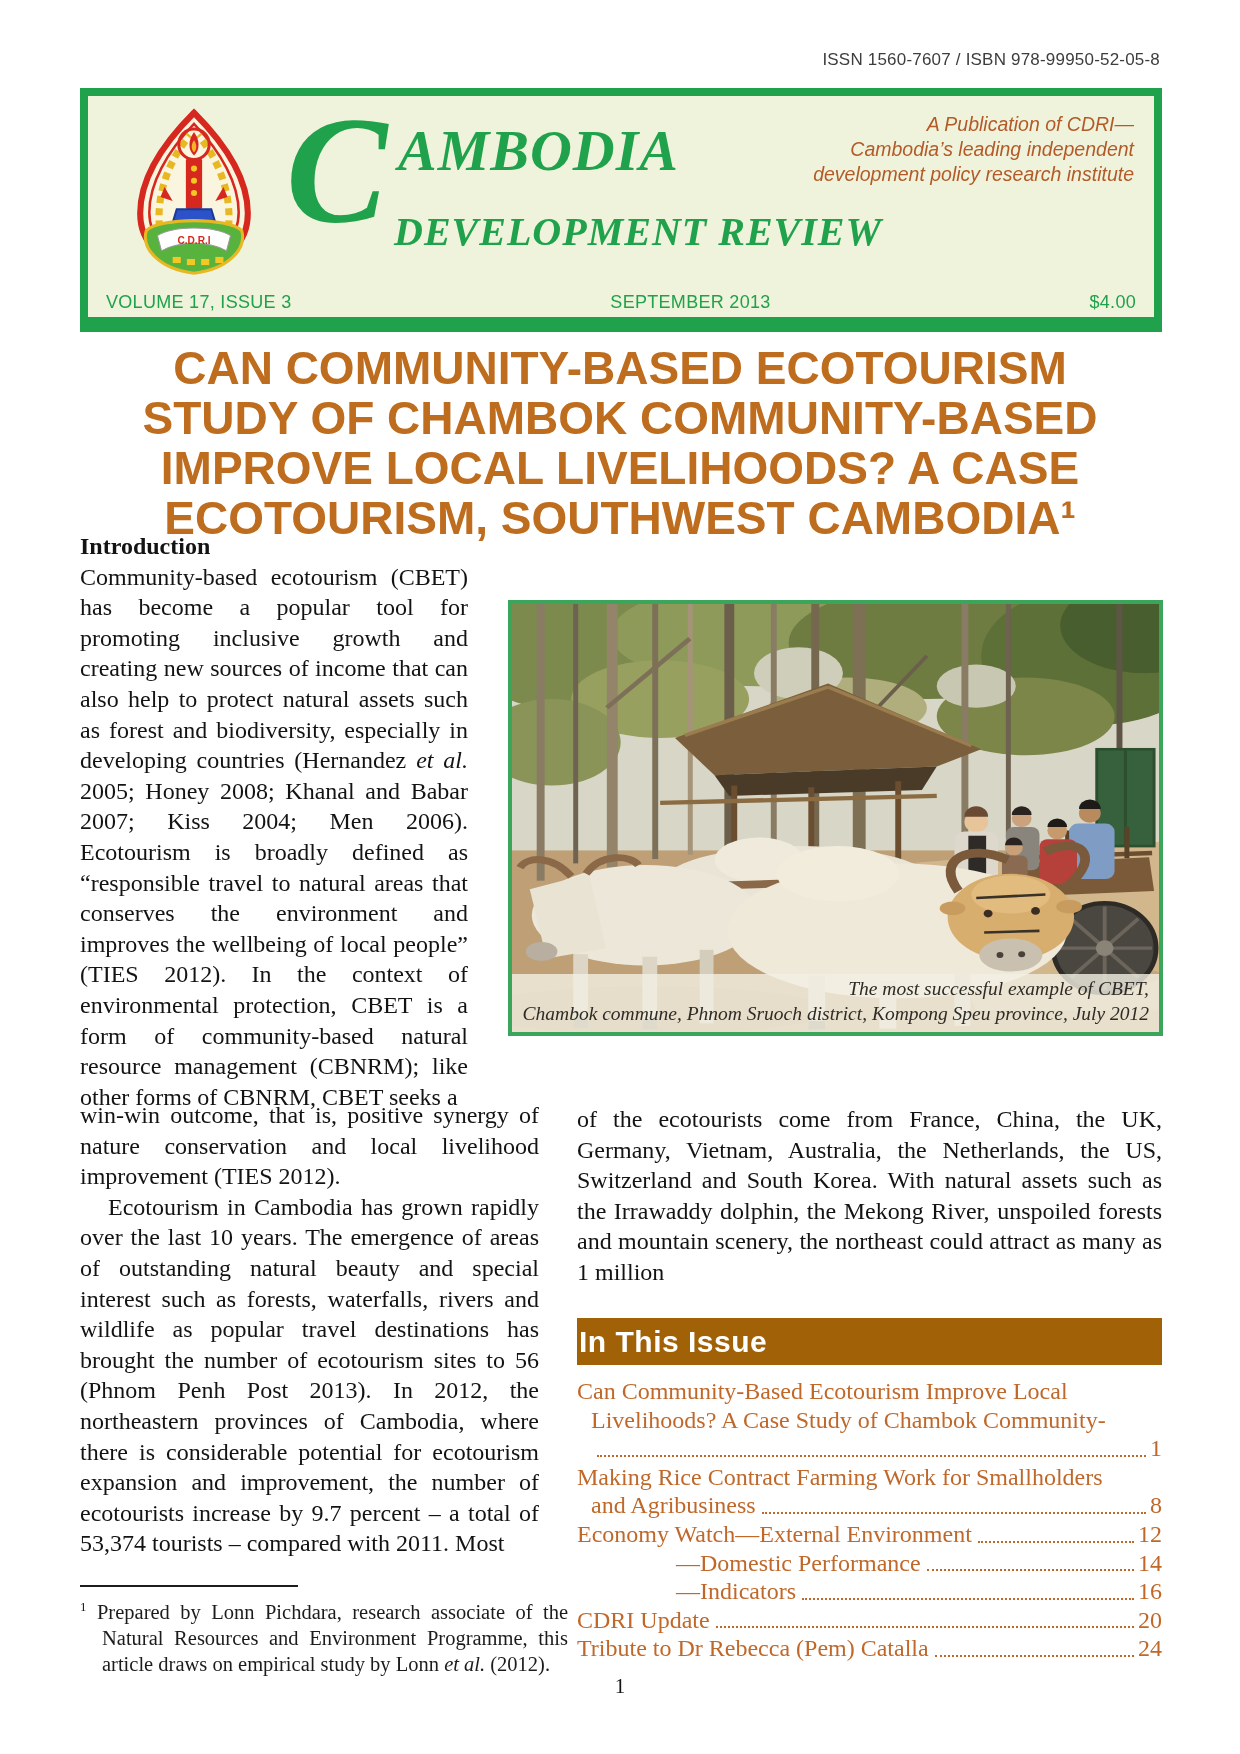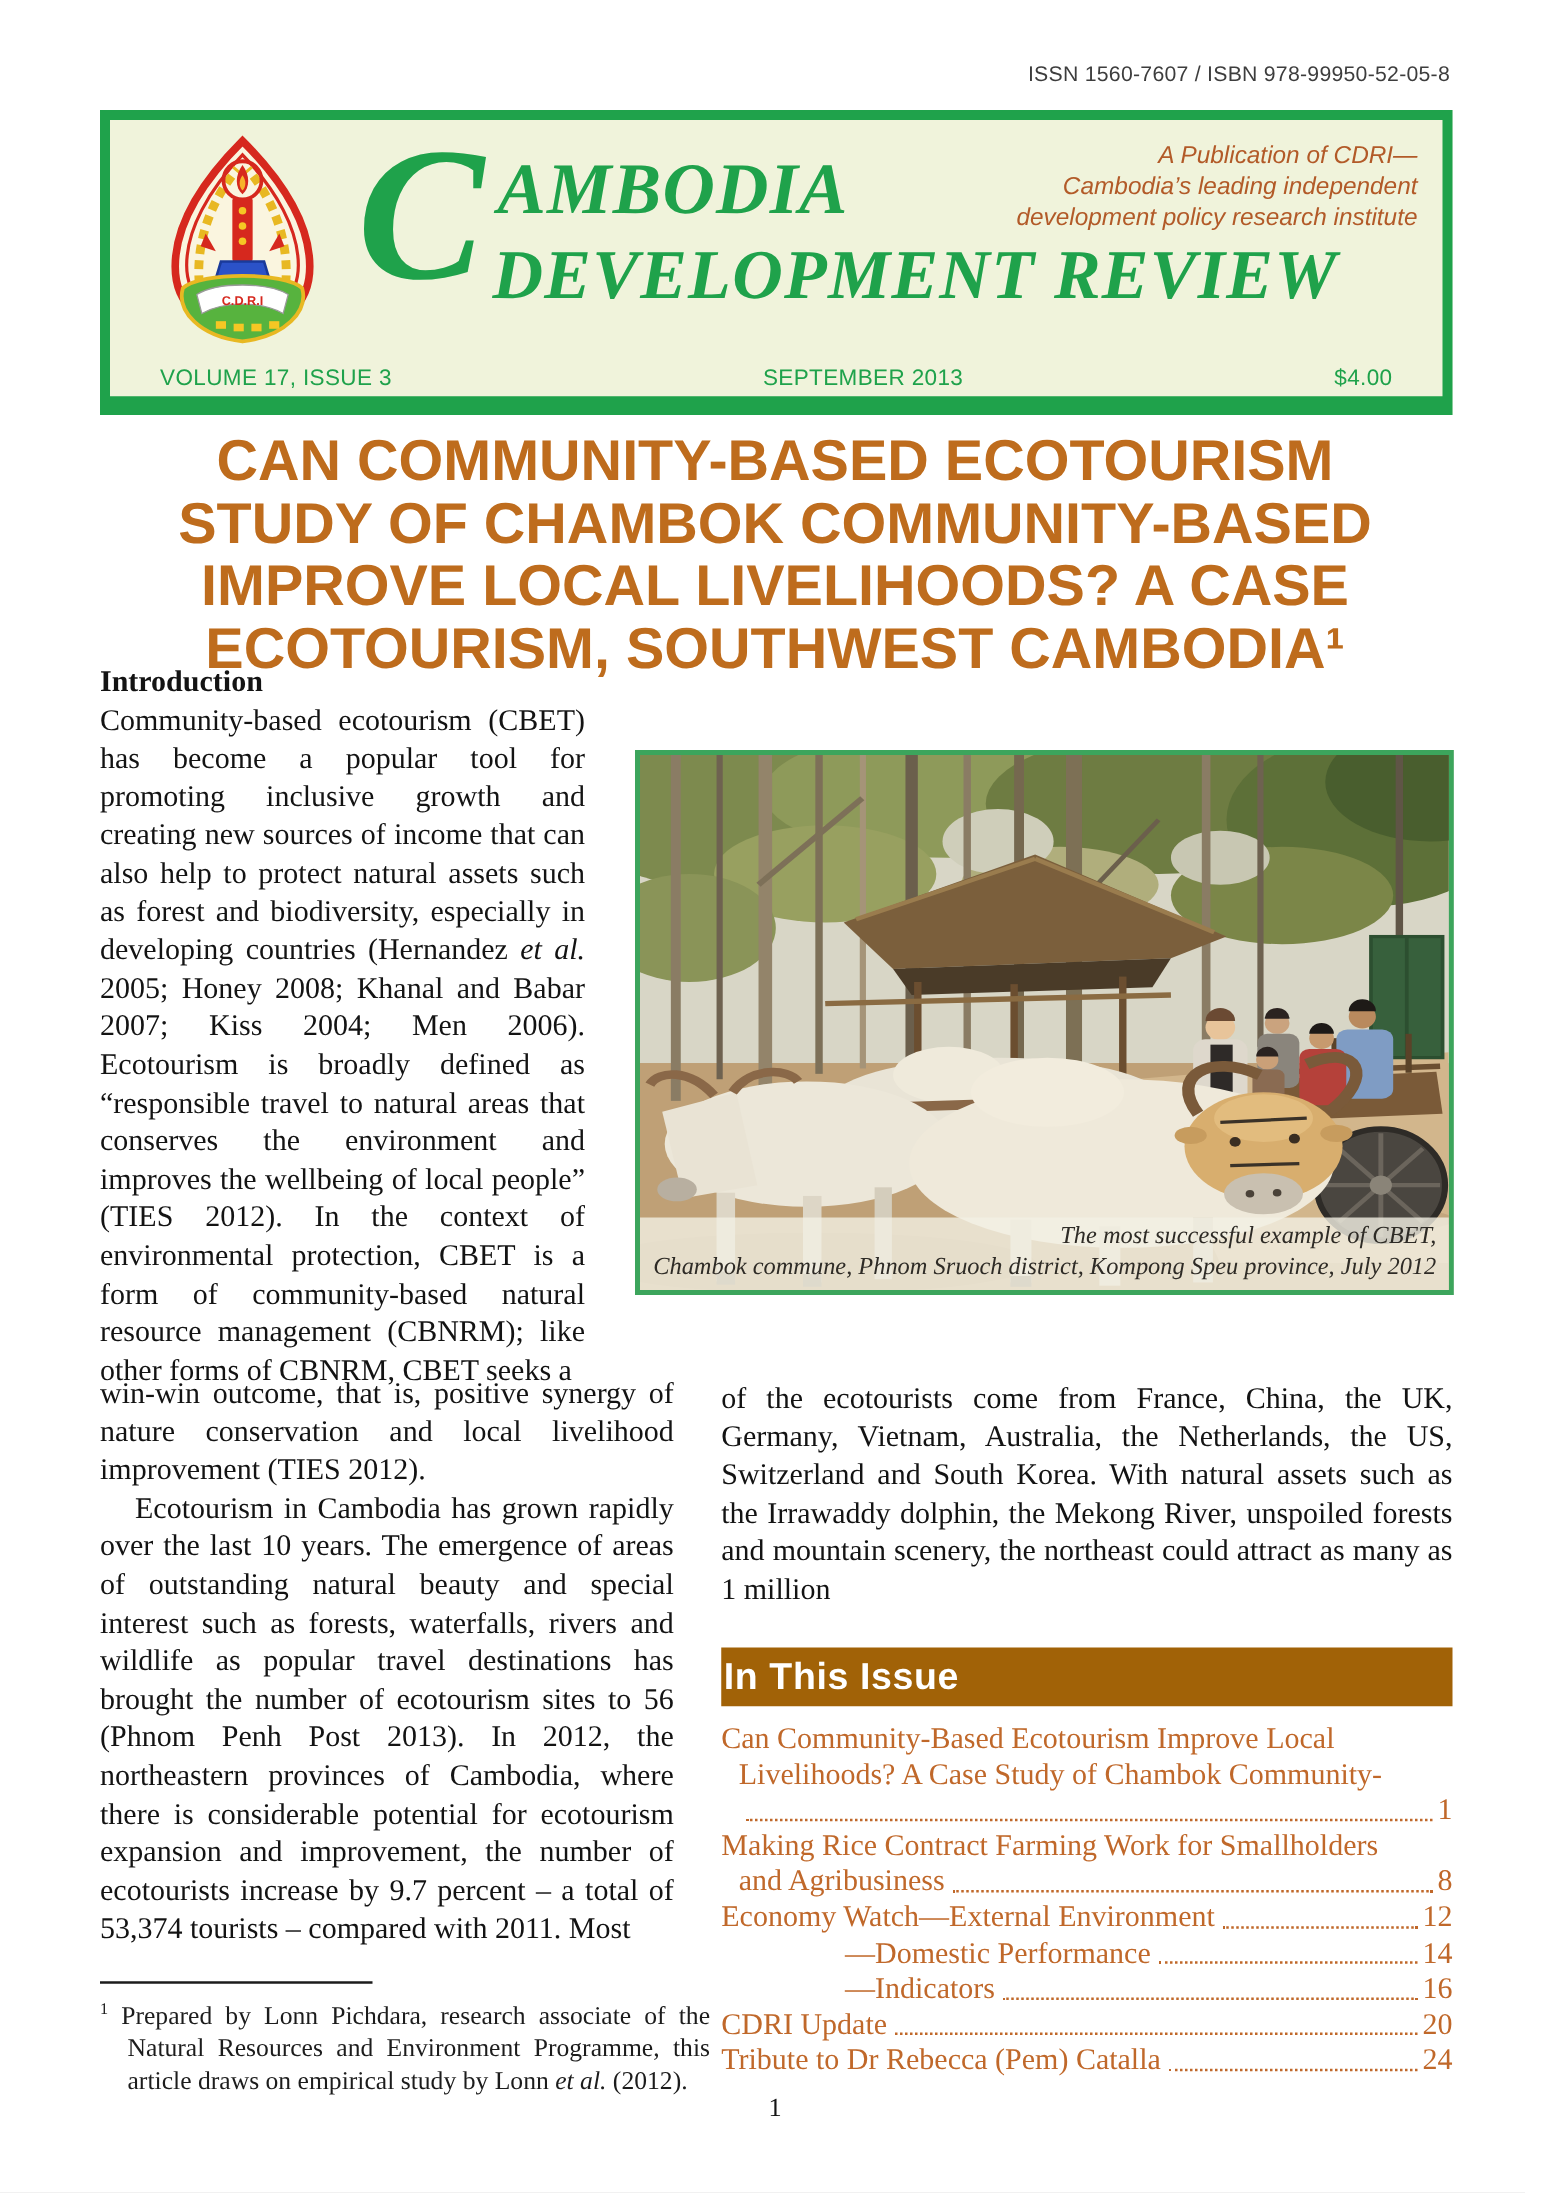--- a/index.html
+++ b/index.html
@@ -28,30 +28,30 @@
     position:absolute; left:0; top:-6px;
     font-family:"Liberation Serif", serif; font-style:italic; font-weight:bold;
     font-size:152px; line-height:130px; color:#1FA24B;
   }
   .mast-l1, .mast-l2 {
     margin-left:112px; font-family:"Liberation Serif", serif;
     font-style:italic; font-weight:bold; color:#1FA24B; letter-spacing:1px;
     white-space:nowrap;
   }
   .mast-l1 { font-size:58px; line-height:58px; margin-top:10px; }
-  .mast-l2 { font-size:56px; line-height:56px; margin-top:12px; margin-left:108px; }
+  .mast-l2 { font-size:40px; line-height:56px; margin-top:24px; margin-left:108px; }
   .tagline {
     position:absolute; right:20px; top:16px; text-align:right;
     font-family:"Liberation Sans", sans-serif; font-style:italic;
     font-size:19.5px; line-height:25px; color:#B25A28;
   }
   .vol-strip {
     position:absolute; left:0; right:0; bottom:4px; display:flex;
     font-family:"Liberation Sans", sans-serif; font-size:18px;
-    color:#1FA24B; letter-spacing:0.3px; padding:0 40px;
+    color:#1FA24B; letter-spacing:0.3px; padding:0 18px;
   }
   .vol-strip .c { flex:1; text-align:center; }
   .vol-strip .r { text-align:right; }
 
   
   .article-title {
     position:absolute; left:80px; top:343px; width:1080px; text-align:center;
     font-family:"Liberation Sans", sans-serif; font-weight:bold;
     font-size:46px; line-height:50px; color:#BE6C1D; letter-spacing:0px;
   }

